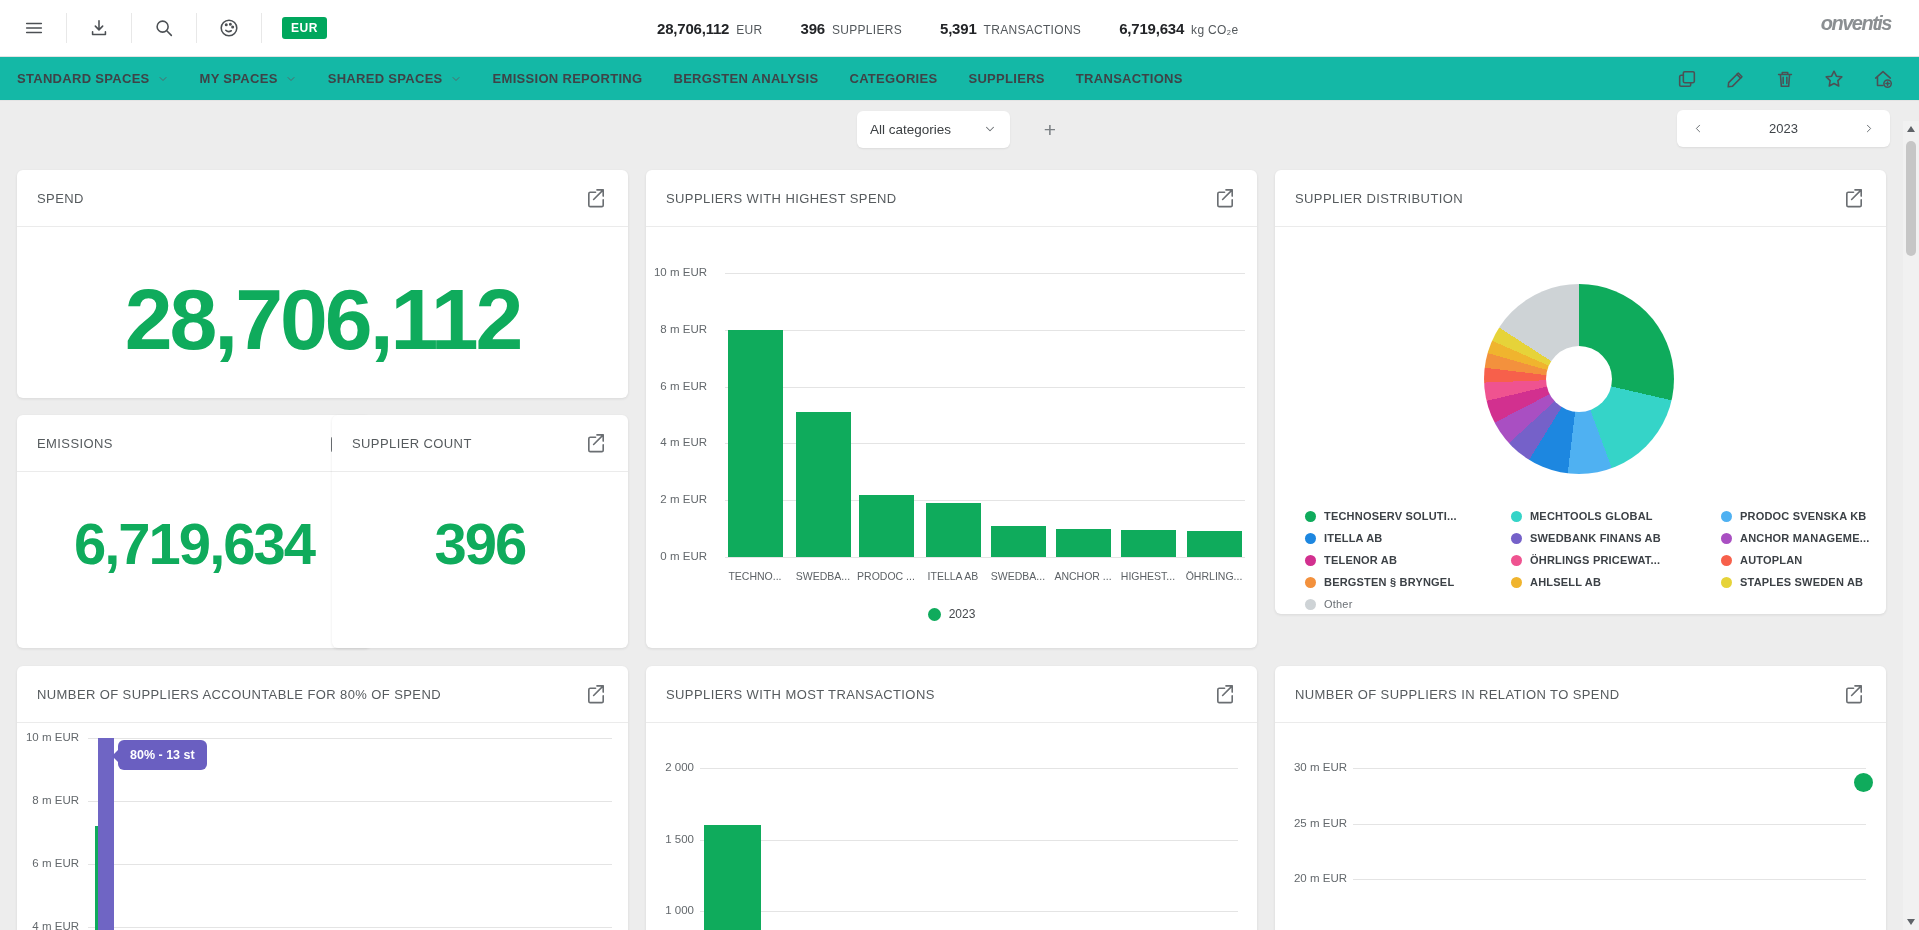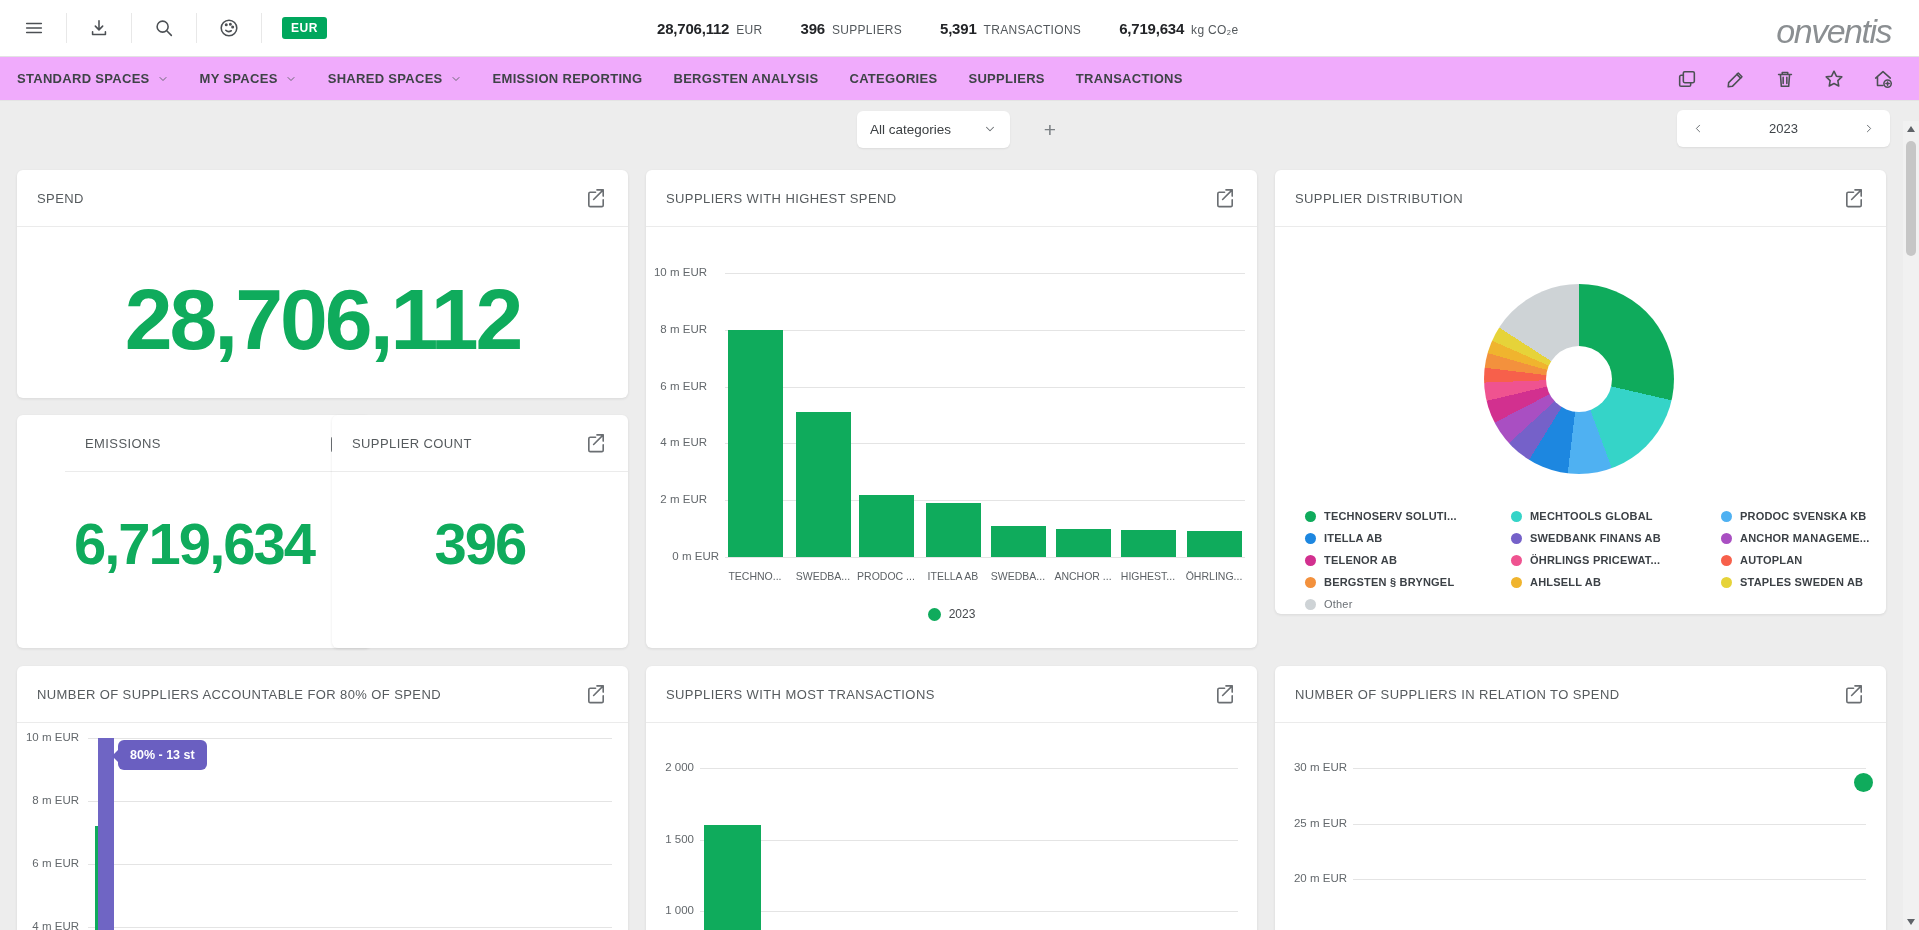--- a/index.html
+++ b/index.html
@@ -10,24 +10,24 @@
   .topbar { position:absolute; top:0; left:0; width:1919px; height:57px; background:#fff; border-bottom:1px solid #e3e3e3; display:flex; align-items:center; z-index:5; }
   .tb-left { display:flex; align-items:center; padding-left:22px; }
   .icon-btn { width:24px; height:24px; display:flex; align-items:center; justify-content:center; cursor:pointer; }
   .icon-btn svg { stroke:#4c5054; fill:none; stroke-width:1.7; stroke-linecap:round; stroke-linejoin:round; }
   .tb-sep { width:1px; height:30px; background:#e8e8e8; margin:0 20px; }
   .eur-badge { background:#00a75d; color:#fff; font-weight:bold; font-size:12px; letter-spacing:.5px; padding:5px 9px; border-radius:3px; line-height:1; }
   .stats { position:absolute; left:657px; top:0; height:57px; display:flex; align-items:center; gap:38px; }
   .stat { display:flex; align-items:baseline; gap:7px; white-space:nowrap; }
   .stat .v { font-weight:bold; font-size:15px; color:#222427; letter-spacing:-.2px; }
   .stat .u { font-size:12px; color:#53585c; letter-spacing:.3px; }
-  .logo { position:absolute; right:28px; top:12px; font-size:34px; font-weight:normal; font-style:italic; color:#8b8f92; letter-spacing:-1.5px; }
-
-  
-  .navbar { position:absolute; top:57px; left:0; width:1919px; height:44px; background:#f0abfc; border-bottom:1px solid #e4e4e4; display:flex; align-items:center; padding:0 24px 0 17px; z-index:4; }
+  .logo { position:absolute; right:28px; top:12px; font-size:20px; font-weight:bold; font-style:italic; color:#8b8f92; letter-spacing:-1.5px; }
+
+  
+  .navbar { position:absolute; top:57px; left:0; width:1919px; height:44px; background:#14b8a6; border-bottom:1px solid #e4e4e4; display:flex; align-items:center; padding:0 24px 0 17px; z-index:4; }
   .nav-items { display:flex; align-items:center; gap:31px; }
   .nav-item { display:flex; align-items:center; gap:7px; font-size:13px; font-weight:bold; color:#3e4347; letter-spacing:.3px; cursor:pointer; white-space:nowrap; }
   .nav-item svg { stroke:#5a5f63; fill:none; stroke-width:1.8; stroke-linecap:round; stroke-linejoin:round; }
   .nav-actions { margin-left:auto; display:flex; align-items:center; gap:25px; }
   .nav-actions .icon-btn svg { stroke:#4c5054; }
 
   
   .filterbar { position:absolute; top:101px; left:0; width:1919px; height:56px; display:flex; align-items:center; padding:0 17px;justify-content:center; }
   .pill { background:#fff; border-radius:6px; height:37px; display:flex; align-items:center; box-shadow:0 1px 2px rgba(0,0,0,.08); }
   .cat-pill { width:153px; padding:0 13px; justify-content:space-between; cursor:pointer; }
@@ -231,21 +231,21 @@
 <div class="card" style="left:17px; top:170px; width:611px; height:228px;">
   <div class="card-header">
     <span class="card-title">SPEND</span>
     <span class="ext-icon"><svg width="23" height="23" viewBox="0 0 24 24">
           <path d="M9 13L19 3M12.5 3H19v6.5M19 13.5V19a1.5 1.5 0 0 1-1.5 1.5h-12A1.5 1.5 0 0 1 4 19V7a1.5 1.5 0 0 1 1.5-1.5H11"></path>
         </svg></span>
   </div>
   <div class="kpi kpi-big">28,706,112</div>
 </div>
 
-<div class="card" style="left:17px; top:415px; width:354px; height:233px;padding-left:48px;">
+<div class="card" style="left:17px; top:415px; width:354px; height:233px;">
   <div class="card-header">
     <span class="card-title">EMISSIONS</span>
     <span class="ext-icon"><svg width="23" height="23" viewBox="0 0 24 24">
           <path d="M9 13L19 3M12.5 3H19v6.5M19 13.5V19a1.5 1.5 0 0 1-1.5 1.5h-12A1.5 1.5 0 0 1 4 19V7a1.5 1.5 0 0 1 1.5-1.5H11"></path>
         </svg></span>
   </div>
   <div class="kpi kpi-mid">6,719,634</div>
 </div>
 
 <div class="card" style="left:332px; top:415px; width:296px; height:233px;">
@@ -270,21 +270,21 @@
       <div class="ytick" style="left: 0px; width: 61px; top: 96px;">10 m EUR</div>
       <div class="gridline" style="left: 79px; width: 520px; top: 159.8px;"></div>
       <div class="ytick" style="left: 0px; width: 61px; top: 152.8px;">8 m EUR</div>
       <div class="gridline" style="left: 79px; width: 520px; top: 216.6px;"></div>
       <div class="ytick" style="left: 0px; width: 61px; top: 209.6px;">6 m EUR</div>
       <div class="gridline" style="left: 79px; width: 520px; top: 273.4px;"></div>
       <div class="ytick" style="left: 0px; width: 61px; top: 266.4px;">4 m EUR</div>
       <div class="gridline" style="left: 79px; width: 520px; top: 330.2px;"></div>
       <div class="ytick" style="left: 0px; width: 61px; top: 323.2px;">2 m EUR</div>
       <div class="gridline" style="left: 79px; width: 520px; top: 387px;"></div>
-      <div class="ytick" style="left: 12px; width: 61px; top: 380px;">0 m EUR</div>
+      <div class="ytick" style="left: 0px; width: 61px; top: 380px;">0 m EUR</div>
       <div class="bar" style="left: 81.5px; width: 55px; top: 159.8px; height: 227.2px; background: rgb(15, 171, 92);"></div>
       <div class="xtick" style="left: 76px; width: 66px; top: 400px;">TECHNO...</div>
       <div class="bar" style="left: 149.5px; width: 55px; top: 242.16px; height: 144.84px; background: rgb(15, 171, 92);"></div>
       <div class="xtick" style="left: 144px; width: 66px; top: 400px;">SWEDBA...</div>
       <div class="bar" style="left: 212.5px; width: 55px; top: 324.52px; height: 62.48px; background: rgb(15, 171, 92);"></div>
       <div class="xtick" style="left: 207px; width: 66px; top: 400px;">PRODOC ...</div>
       <div class="bar" style="left: 279.5px; width: 55px; top: 333.04px; height: 53.96px; background: rgb(15, 171, 92);"></div>
       <div class="xtick" style="left: 274px; width: 66px; top: 400px;">ITELLA AB</div>
       <div class="bar" style="left: 344.5px; width: 55px; top: 355.76px; height: 31.24px; background: rgb(15, 171, 92);"></div>
       <div class="xtick" style="left: 339px; width: 66px; top: 400px;">SWEDBA...</div>

